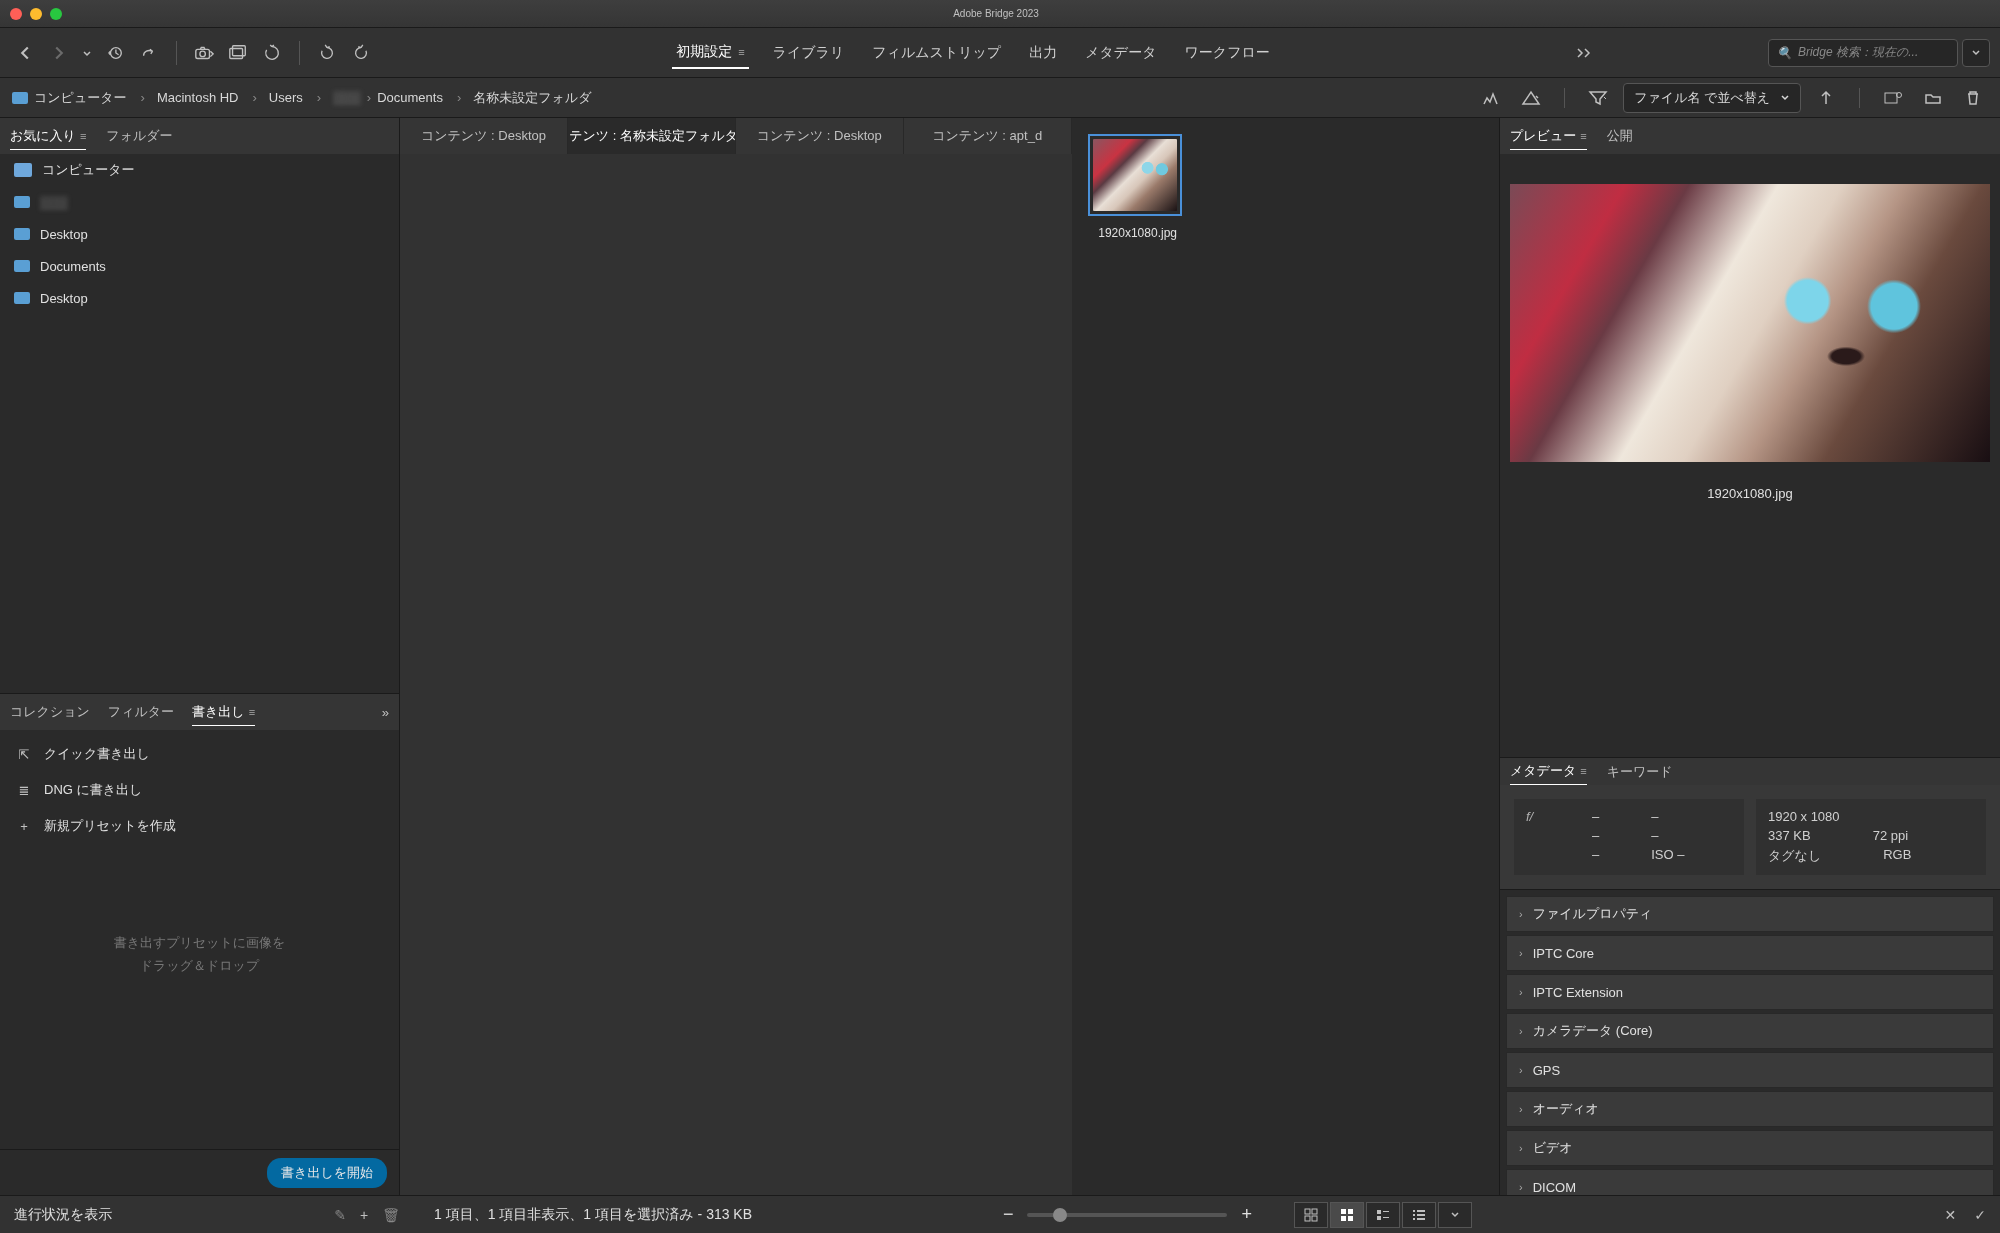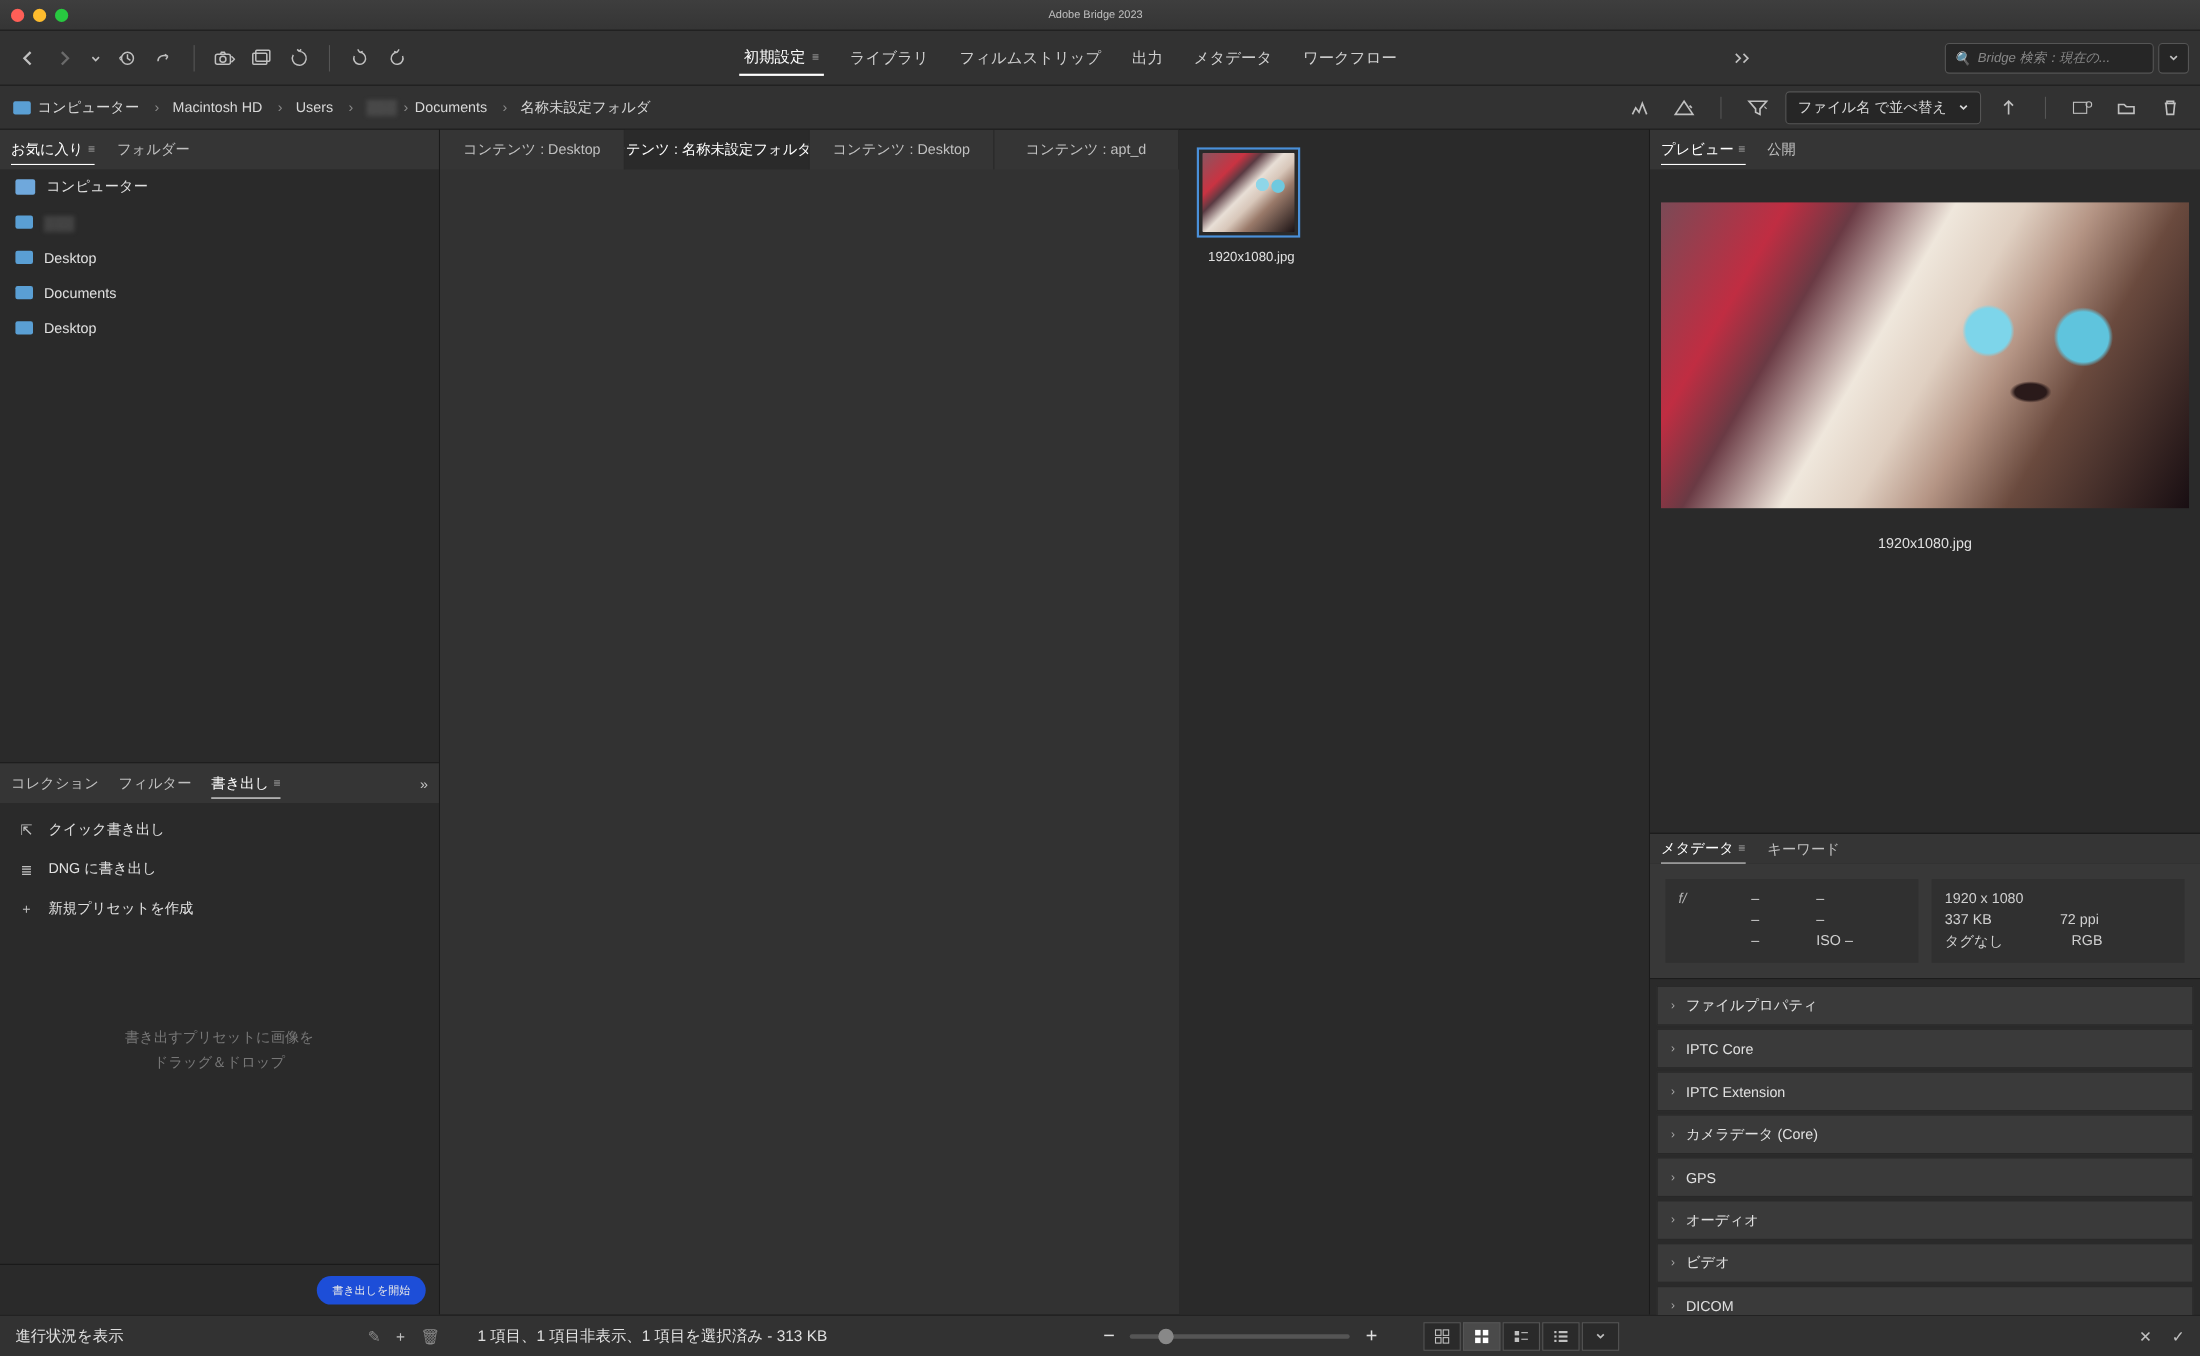--- a/index.html
+++ b/index.html
@@ -37,21 +37,21 @@
 .drive-ico{width:18px;height:14px;background:#6fa8dc;border-radius:2px;display:inline-block}
 
 .export-panel{flex:1;display:flex;flex-direction:column}
 .export-tabs{height:36px;background:#353535;display:flex;align-items:center;padding:0 10px;gap:18px;position:relative}
 .export-tabs .chev{margin-left:auto;color:#c0c0c0}
 .export-body{flex:1;background:#2a2a2a;padding:6px 0;display:flex;flex-direction:column}
 .exp-item{height:36px;display:flex;align-items:center;gap:12px;padding:0 16px;color:#e0e0e0;cursor:pointer}
 .exp-ico{width:16px;display:inline-flex;justify-content:center;color:#c0c0c0}
 .drop-hint{flex:0 0 220px;display:flex;flex-direction:column;align-items:center;justify-content:center;color:#777;font-size:13px;line-height:1.8}
 .export-foot{height:46px;background:#2a2a2a;display:flex;align-items:center;justify-content:flex-end;padding:0 12px;border-top:1px solid #1a1a1a}
-.pill-btn{background:#1d4ed8;color:#e8e8e8;padding:6px 14px;border-radius:14px;border:none;font-size:10px;cursor:pointer}
+.pill-btn{background:#0369a1;color:#e8e8e8;padding:6px 14px;border-radius:14px;border:none;font-size:13px;cursor:pointer}
 
 .center-col{flex:1;display:flex;flex-direction:row;border-right:1px solid #1a1a1a}
 .content-tabs{height:36px;background:#353535;display:flex;align-items:center;font-size:13px}
 .ctab{flex:1;height:100%;display:flex;align-items:center;justify-content:center;gap:8px;color:#c0c0c0;cursor:pointer;border-right:1px solid #282828;padding:0 8px;white-space:nowrap;overflow:hidden}
 .ctab.active{background:#2a2a2a;color:#fff}
 .sq{width:10px;height:10px;background:#5a9fd4;display:inline-block}
 .content-body{flex:1;background:#2a2a2a;padding:16px;display:flex;flex-wrap:wrap;align-content:flex-start;gap:20px}
 .thumb-cell{width:100px;text-align:center;color:#e0e0e0;font-size:12px}
 .thumb{width:94px;height:82px;border:2px solid #4a90d9;padding:3px;background:#2a2a2a;margin-bottom:10px}
 .thumb-inner{width:100%;height:100%;background:radial-gradient(circle at 65% 40%, #8ed6e8 8%, transparent 9%),radial-gradient(circle at 82% 42%, #6fc9df 7%, transparent 8%),linear-gradient(135deg,#8a5560 0%,#c93342 25%,#5a3a42 35%,#e8dfd6 48%,#d8c7ba 58%,#9a7a6a 70%,#1a1214 100%);border-radius:1px}

